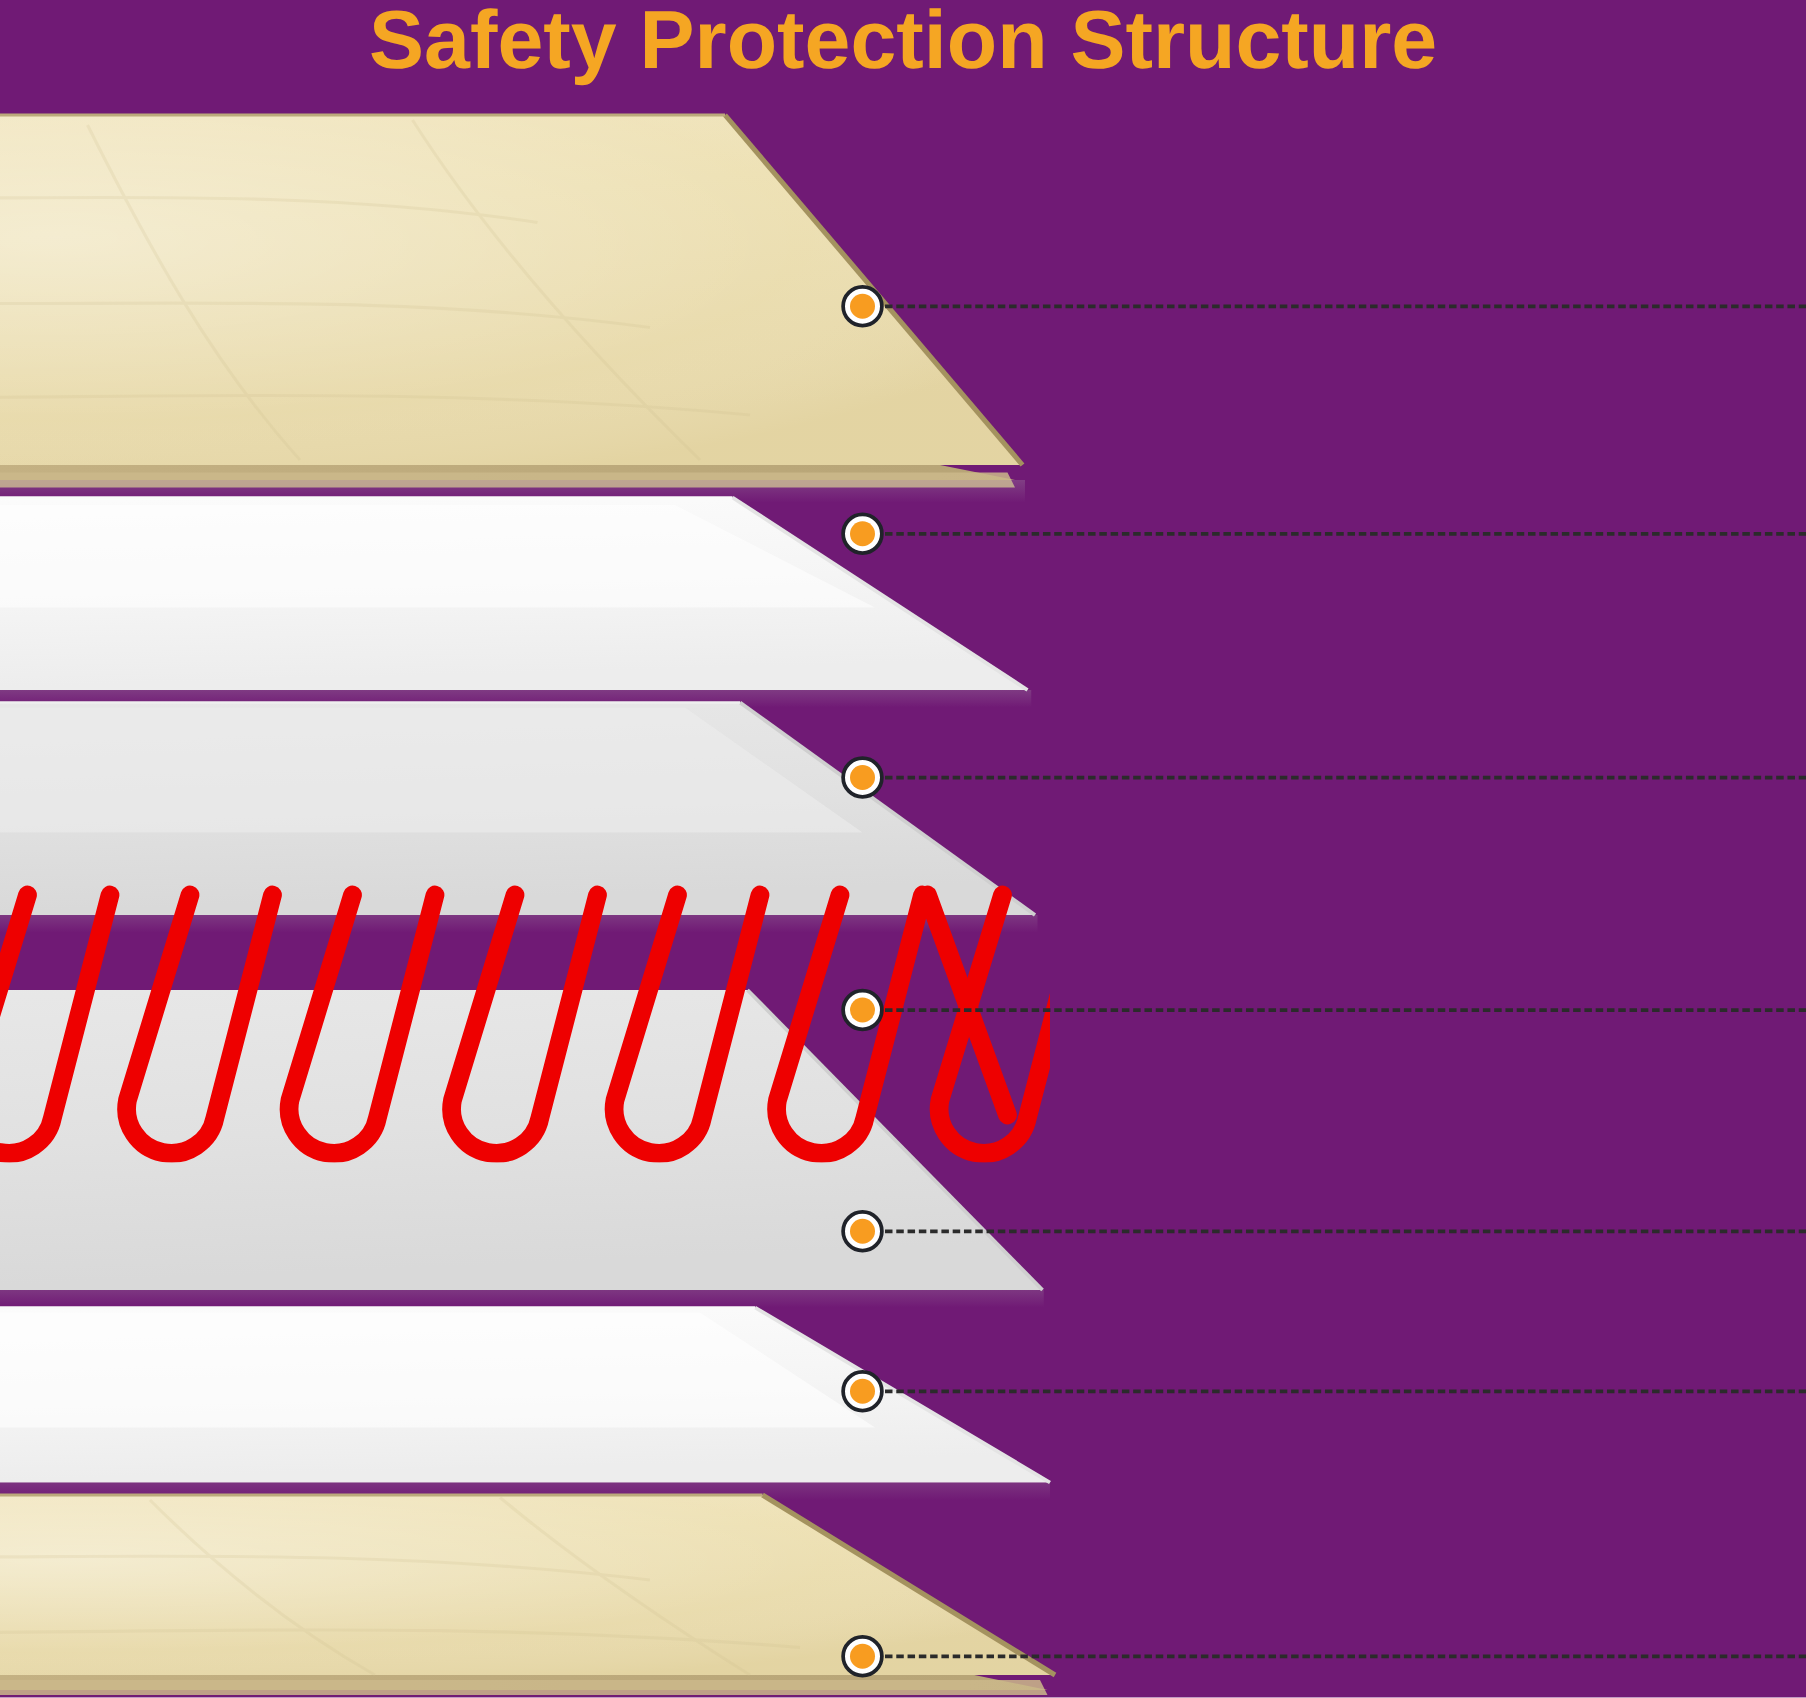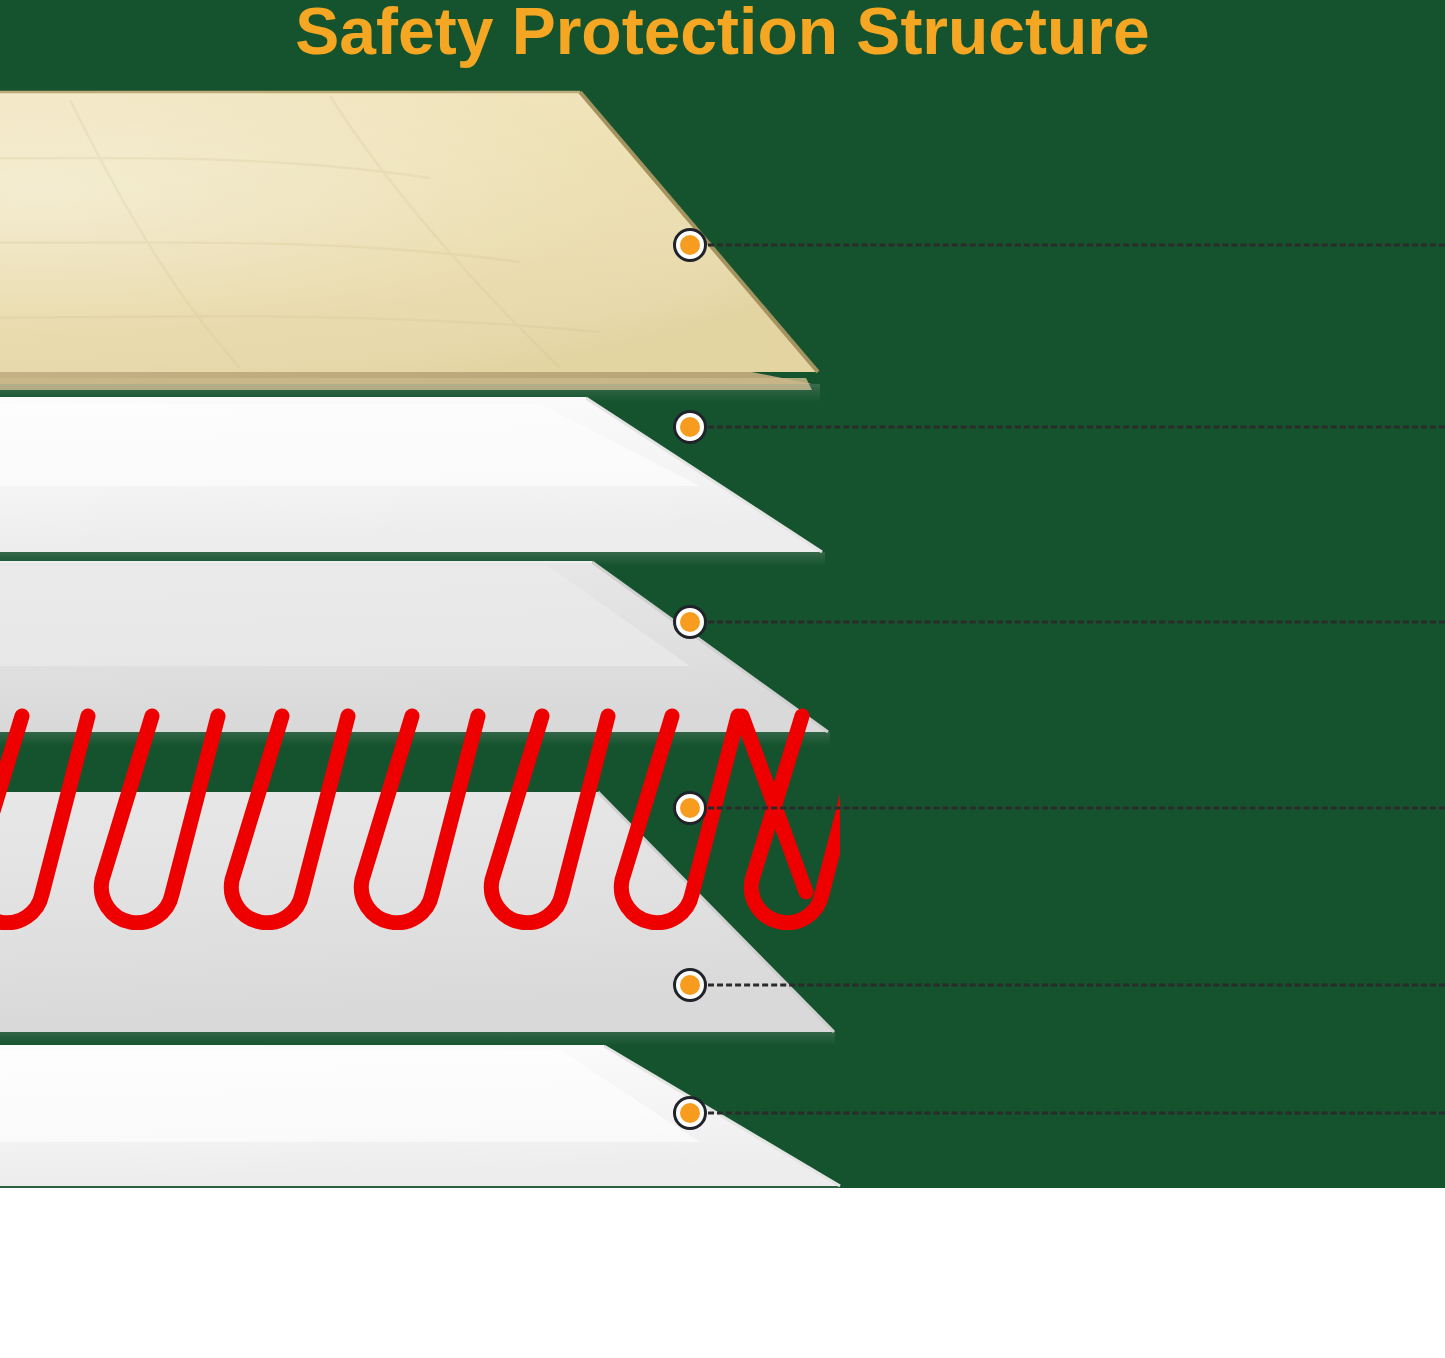--- a/index.html
+++ b/index.html
@@ -7,22 +7,22 @@
     margin: 0;
     padding: 0;
     background: #ffffff;
   }
   body {
     font-family: "Liberation Sans", sans-serif;
   }
   #stage {
     position: relative;
     width: 1445px;
-    height: 1188px;
-    background: #14532d;
+    height: 1358px;
+    background: #701a75;
     overflow: hidden;
   }
 
   
   #title {
     position: absolute;
     left: 0;
     top: -6px;
     width: 1445px;
     text-align: center;

